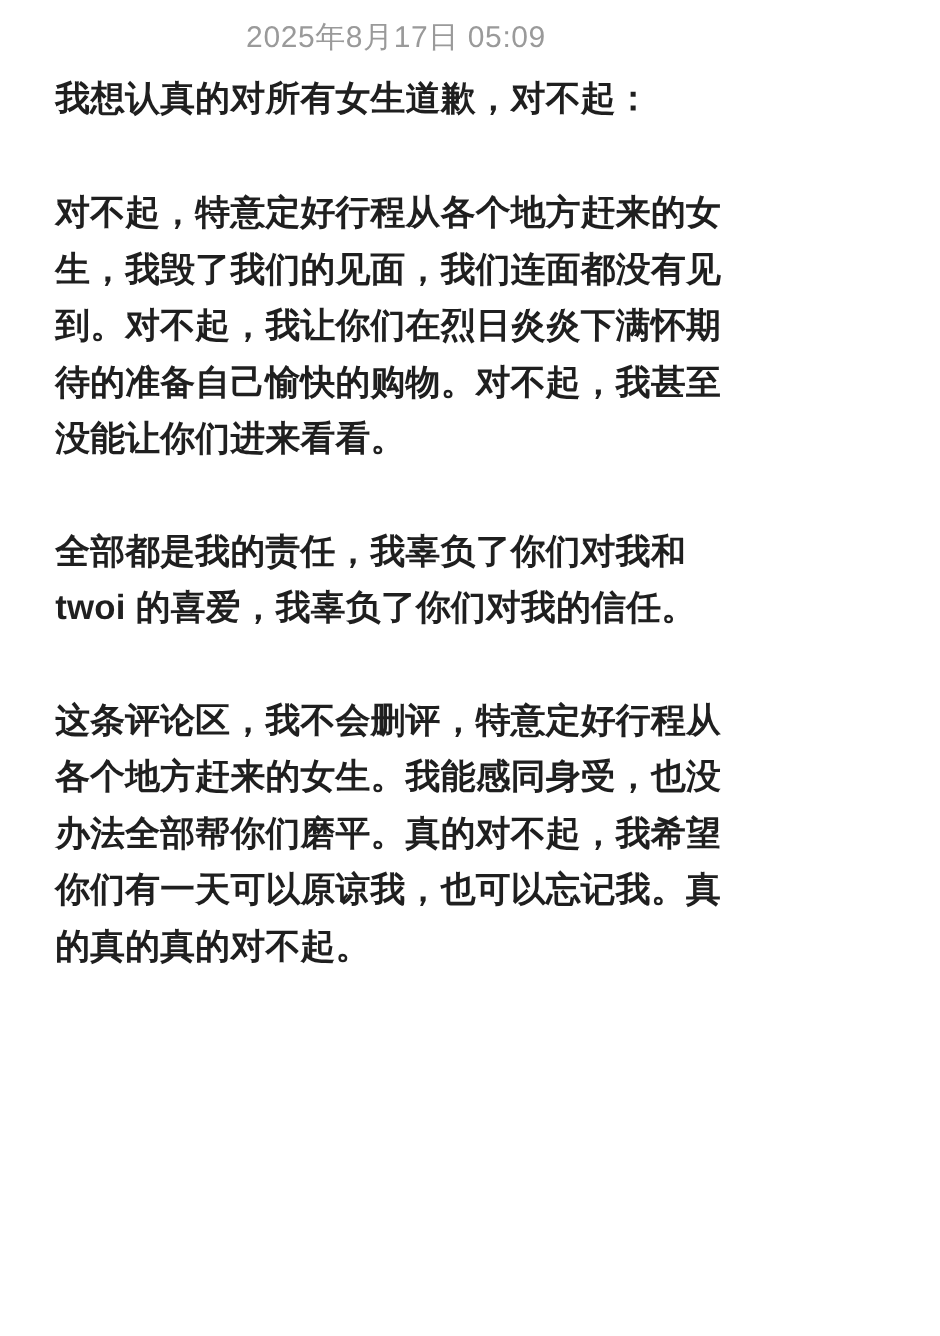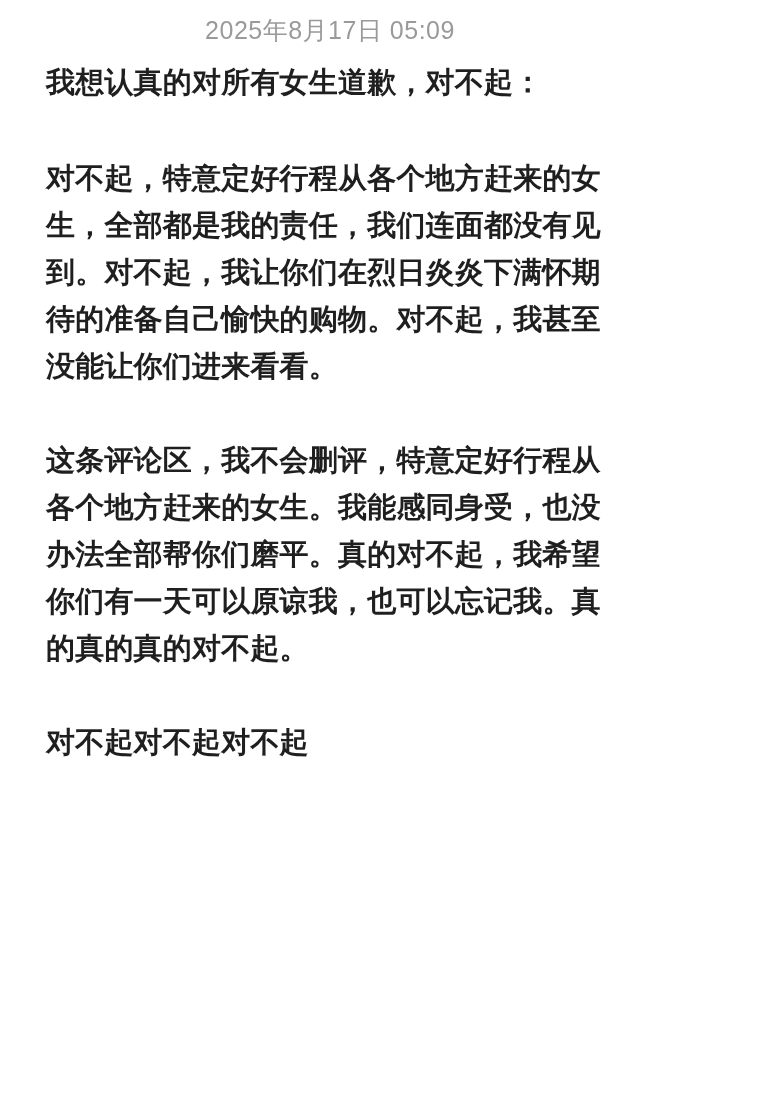--- a/index.html
+++ b/index.html
@@ -52,17 +52,17 @@
     font-family: Liberation Mono, monospace;
   }
 </style>
 </head>
 <body>
 
 <div class="page">
   <div class="timestamp">2025年8月17日 05:09</div>
   <div class="post-body">
     <p class="para first">我想认真的对所有女生道歉，对不起：</p>
-    <p class="para">对不起，特意定好行程从各个地方赶来的女生，全部都是我的责任，我们连面都没有见到。对不起，我让你们在烈日炎炎下满怀期待的准备自己愉快的购物。对不起，我甚至没能让你们进来看看。</p>
+    <p class="para">对不起，特意定好行程从各个地方赶来的女生，我毁了我们的见面，我们连面都没有见到。对不起，我让你们在烈日炎炎下满怀期待的准备自己愉快的购物。对不起，我甚至没能让你们进来看看。</p>
+    <p class="para">全部都是我的责任，我辜负了你们对我和 twoi 的喜爱，我辜负了你们对我的信任。</p>
     <p class="para">这条评论区，我不会删评，特意定好行程从各个地方赶来的女生。我能感同身受，也没办法全部帮你们磨平。真的对不起，我希望你们有一天可以原谅我，也可以忘记我。真的真的真的对不起。</p>
-    <p class="para">对不起对不起对不起</p>
   </div>
 </div>
 
 </body></html>

